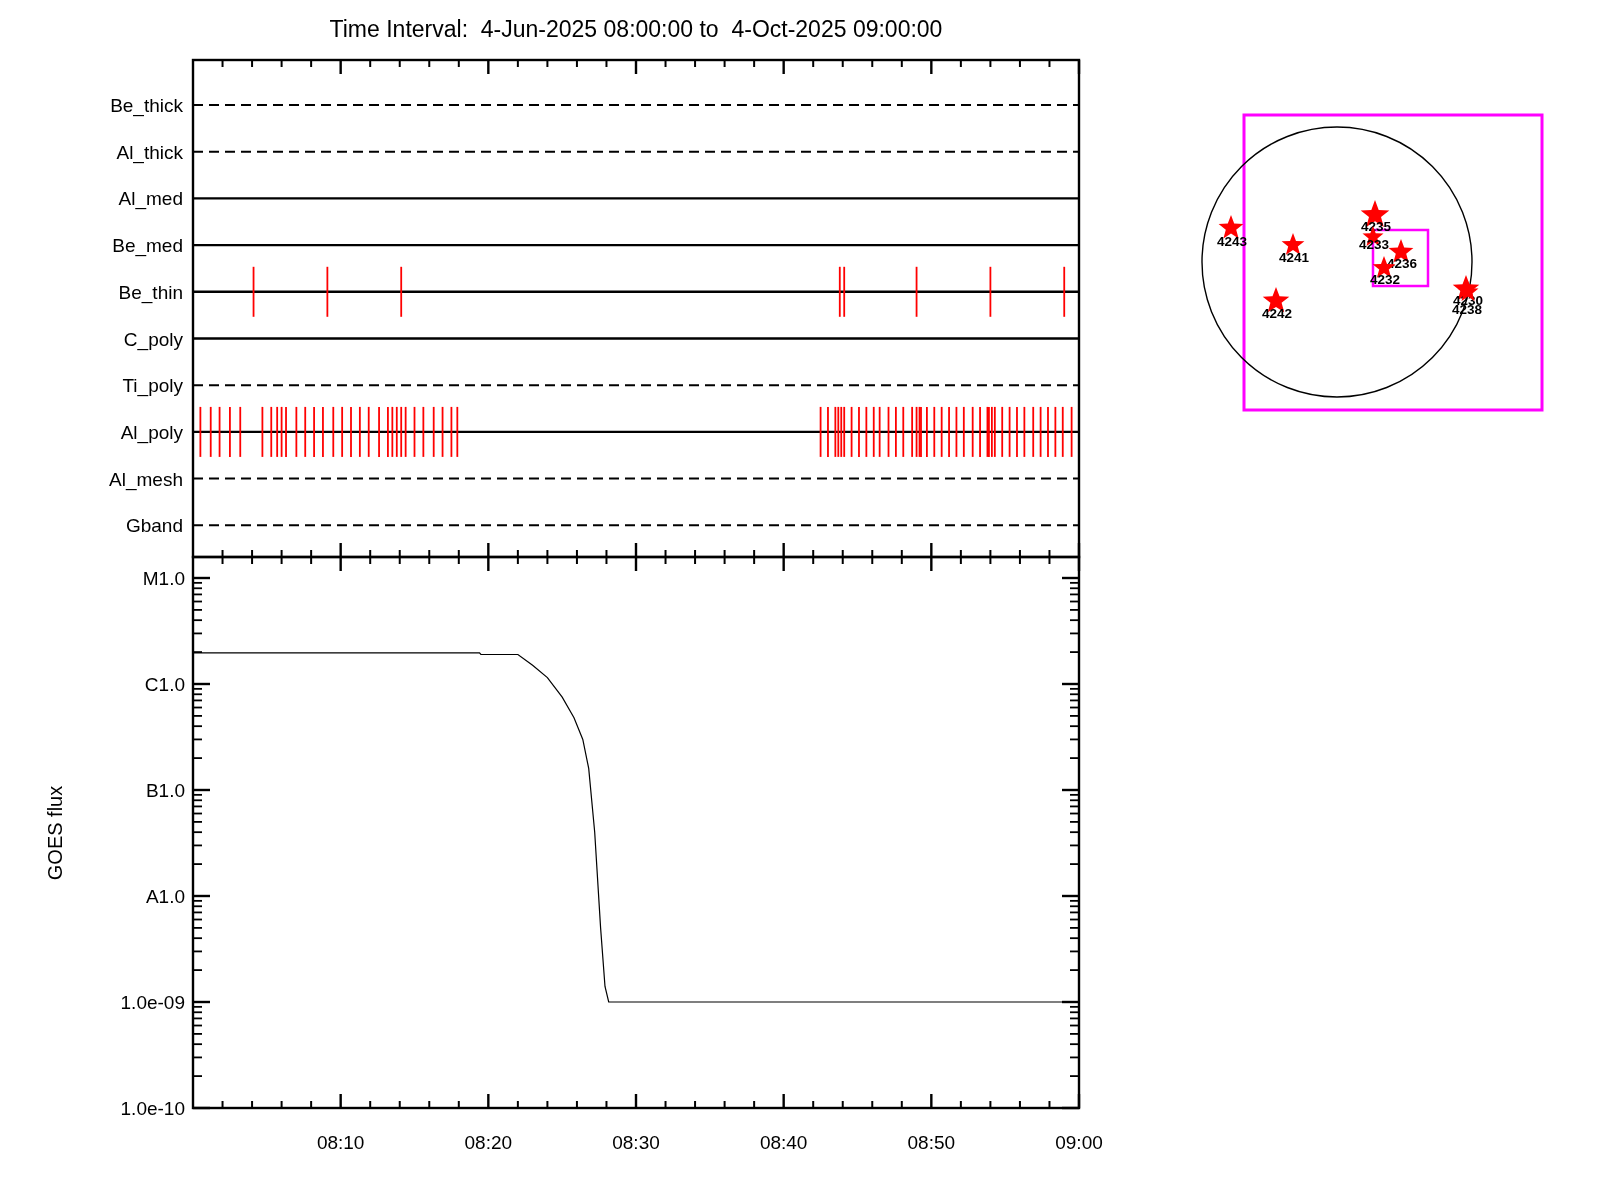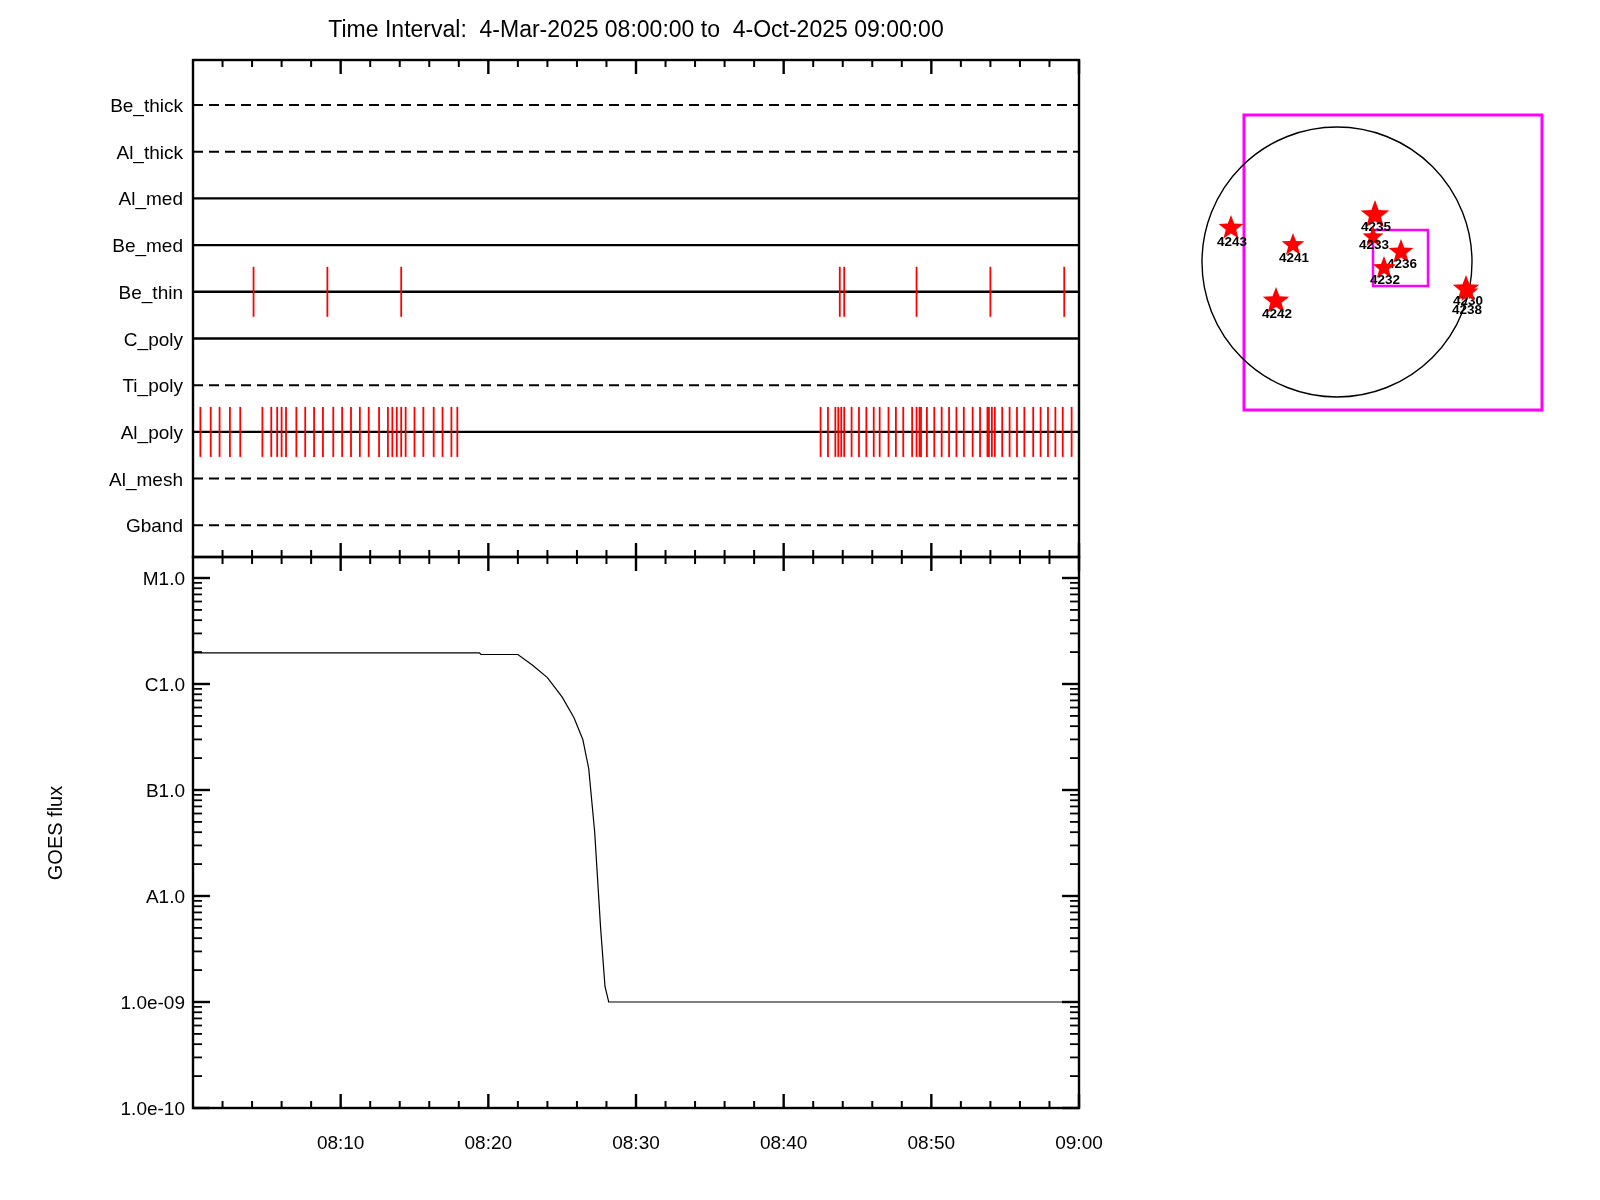--- a/index.html
+++ b/index.html
@@ -7,21 +7,21 @@
         font-family:"Liberation Sans",sans-serif;}
   #title{position:absolute;left:193px;top:16px;width:886px;text-align:center;
          font-size:23px;color:#000;white-space:pre;}
   svg{font-family:"Liberation Sans",sans-serif;}
   .axis-label{font-size:20px;fill:#000;}
 </style>
 </head>
 <body>
 
 <div class="page">
-  <div id="title">Time Interval:  4-Mar-2025 08:00:00 to  4-Oct-2025 09:00:00</div>
+  <div id="title">Time Interval:  4-Jun-2025 08:00:00 to  4-Oct-2025 09:00:00</div>
 
   <svg id="plot" width="1600" height="1200" viewBox="0 0 1600 1200">
     <g id="gen-timeline">
         <line x1="193" y1="105" x2="1079" y2="105" stroke="#000000" stroke-width="2" stroke-dasharray="10 6"></line>
         <text x="183" y="112" font-size="19" fill="#000" text-anchor="end" font-weight="normal">Be_thick</text>
         <line x1="193" y1="151.7" x2="1079" y2="151.7" stroke="#000000" stroke-width="2" stroke-dasharray="10 6"></line>
         <text x="183" y="158.7" font-size="19" fill="#000" text-anchor="end" font-weight="normal">Al_thick</text>
         <line x1="193" y1="198.4" x2="1079" y2="198.4" stroke="#000000" stroke-width="2.4"></line>
         <text x="183" y="205.4" font-size="19" fill="#000" text-anchor="end" font-weight="normal">Al_med</text>
         <line x1="193" y1="245.10000000000002" x2="1079" y2="245.10000000000002" stroke="#000000" stroke-width="2.4"></line>

